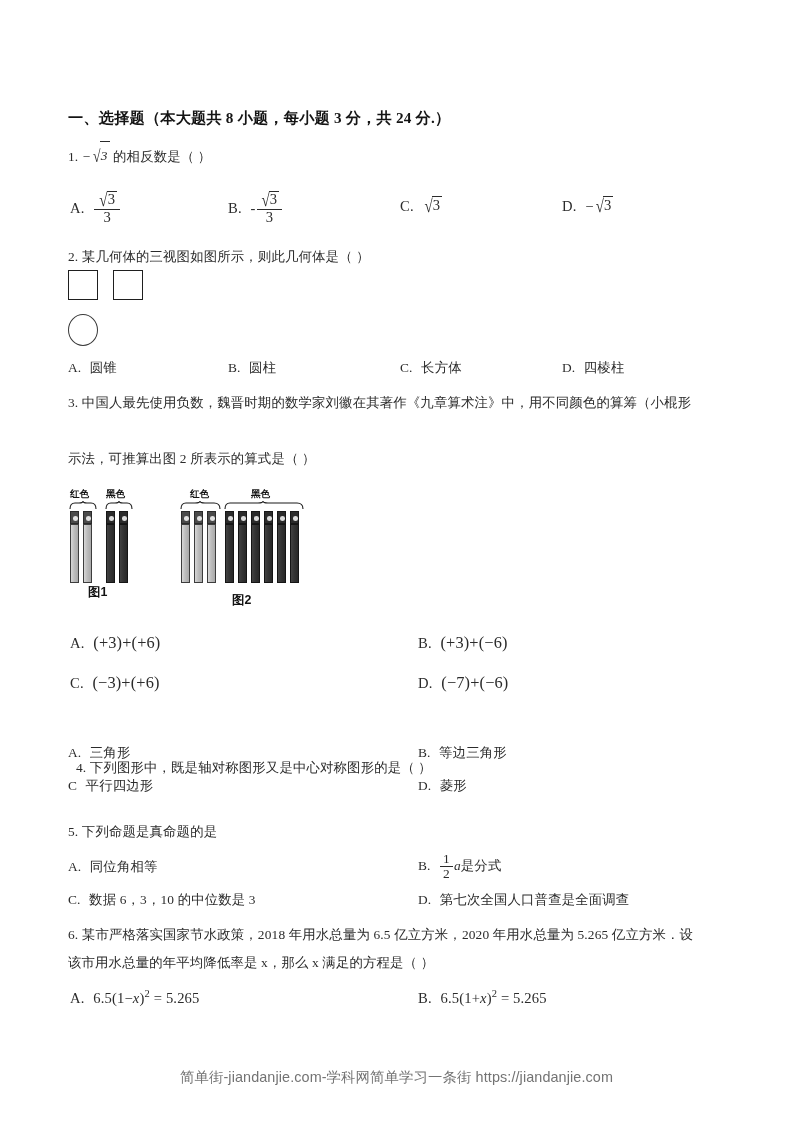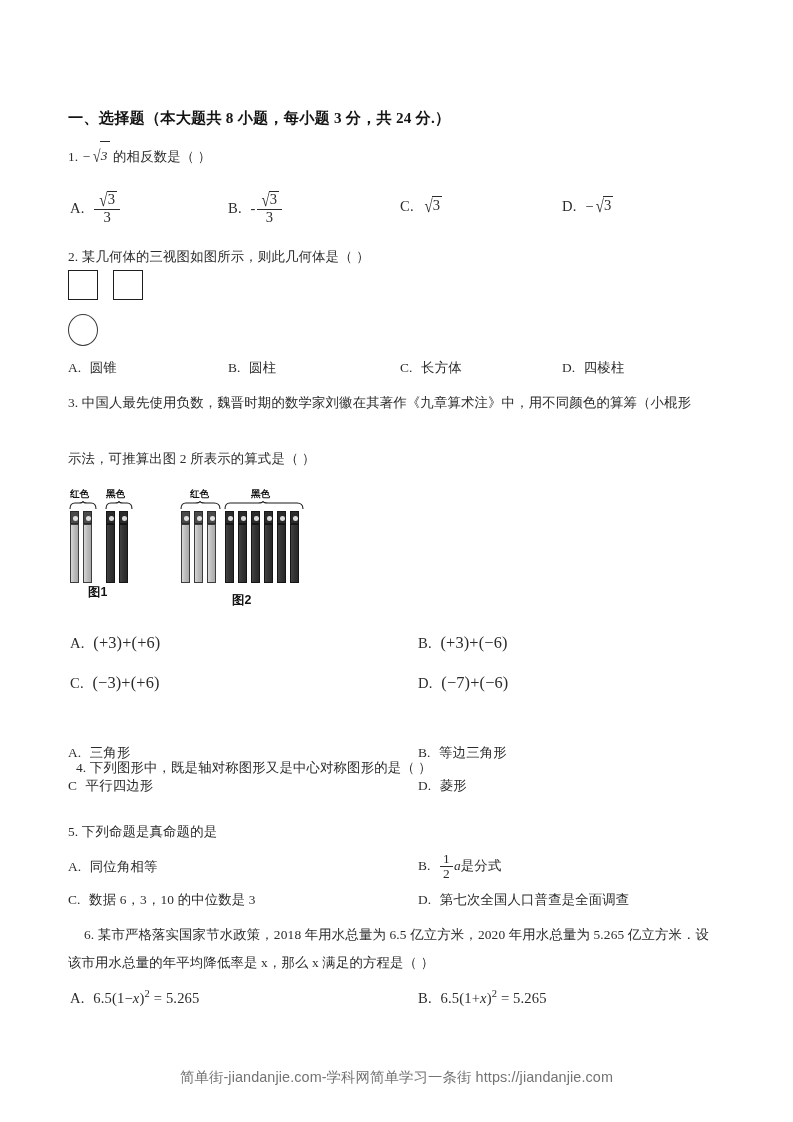--- a/index.html
+++ b/index.html
@@ -419,21 +419,21 @@
   </div>
   <div class="opt" style="left:68px; top:891px;">
     <span class="lbl">C.</span>
     <span>数据 6，3，10 的中位数是 3</span>
   </div>
   <div class="opt" style="left:418px; top:891px;">
     <span class="lbl">D.</span>
     <span>第七次全国人口普查是全面调查</span>
   </div>
 
-  <div class="q-stem wide" style="left:68px; top:921px;margin-left:16px;">6. 某市严格落实国家节水政策，2018 年用水总量为 6.5 亿立方米，2020 年用水总量为 5.265 亿立方米．设</div>
+  <div class="q-stem wide" style="left:68px; top:921px;">6. 某市严格落实国家节水政策，2018 年用水总量为 6.5 亿立方米，2020 年用水总量为 5.265 亿立方米．设</div>
   <div class="q-stem wide" style="left:68px; top:949px;">该市用水总量的年平均降低率是 x，那么 x 满足的方程是（     ）</div>
 
   <div class="opt opt-math" style="left:70px; top:988px;">
     <span class="lbl">A.</span>
     <span><span>6.5</span><span>(1−</span><span class="mi">x</span><span>)</span><span class="sup">2</span> <span>= 5.265</span></span>
   </div>
   <div class="opt opt-math" style="left:418px; top:988px;">
     <span class="lbl">B.</span>
     <span><span>6.5</span><span>(1+</span><span class="mi">x</span><span>)</span><span class="sup">2</span> <span>= 5.265</span></span>
   </div>

